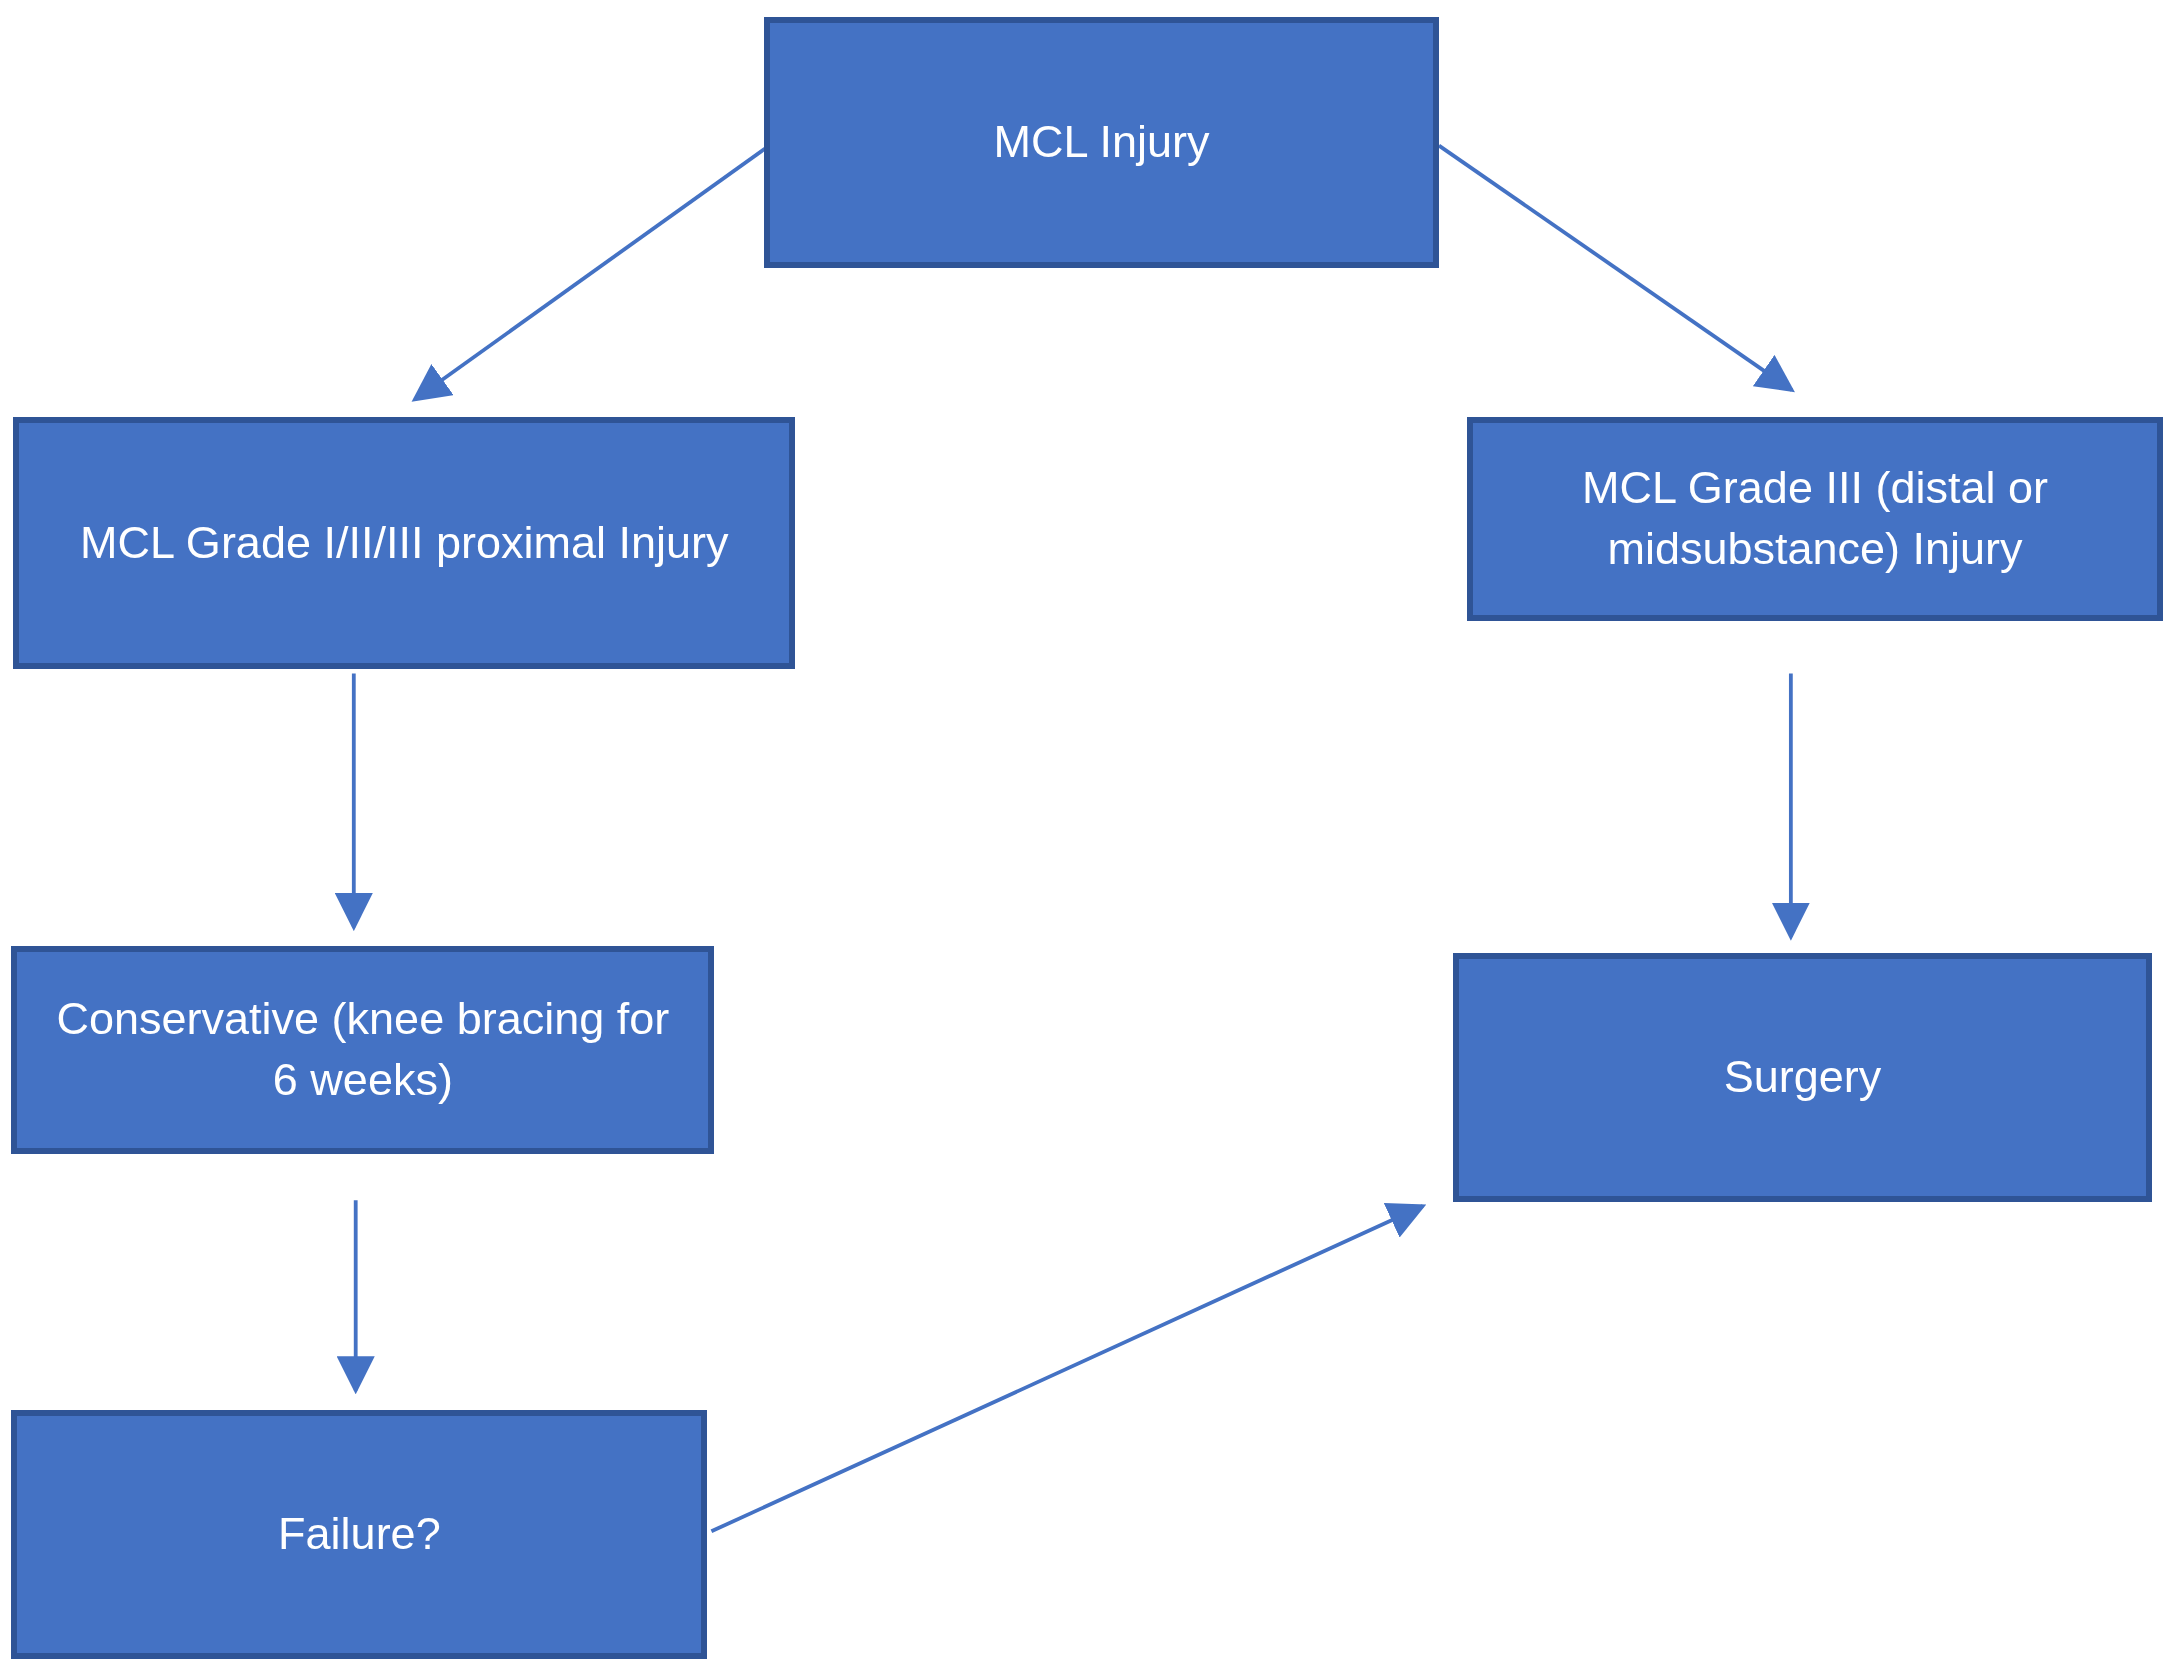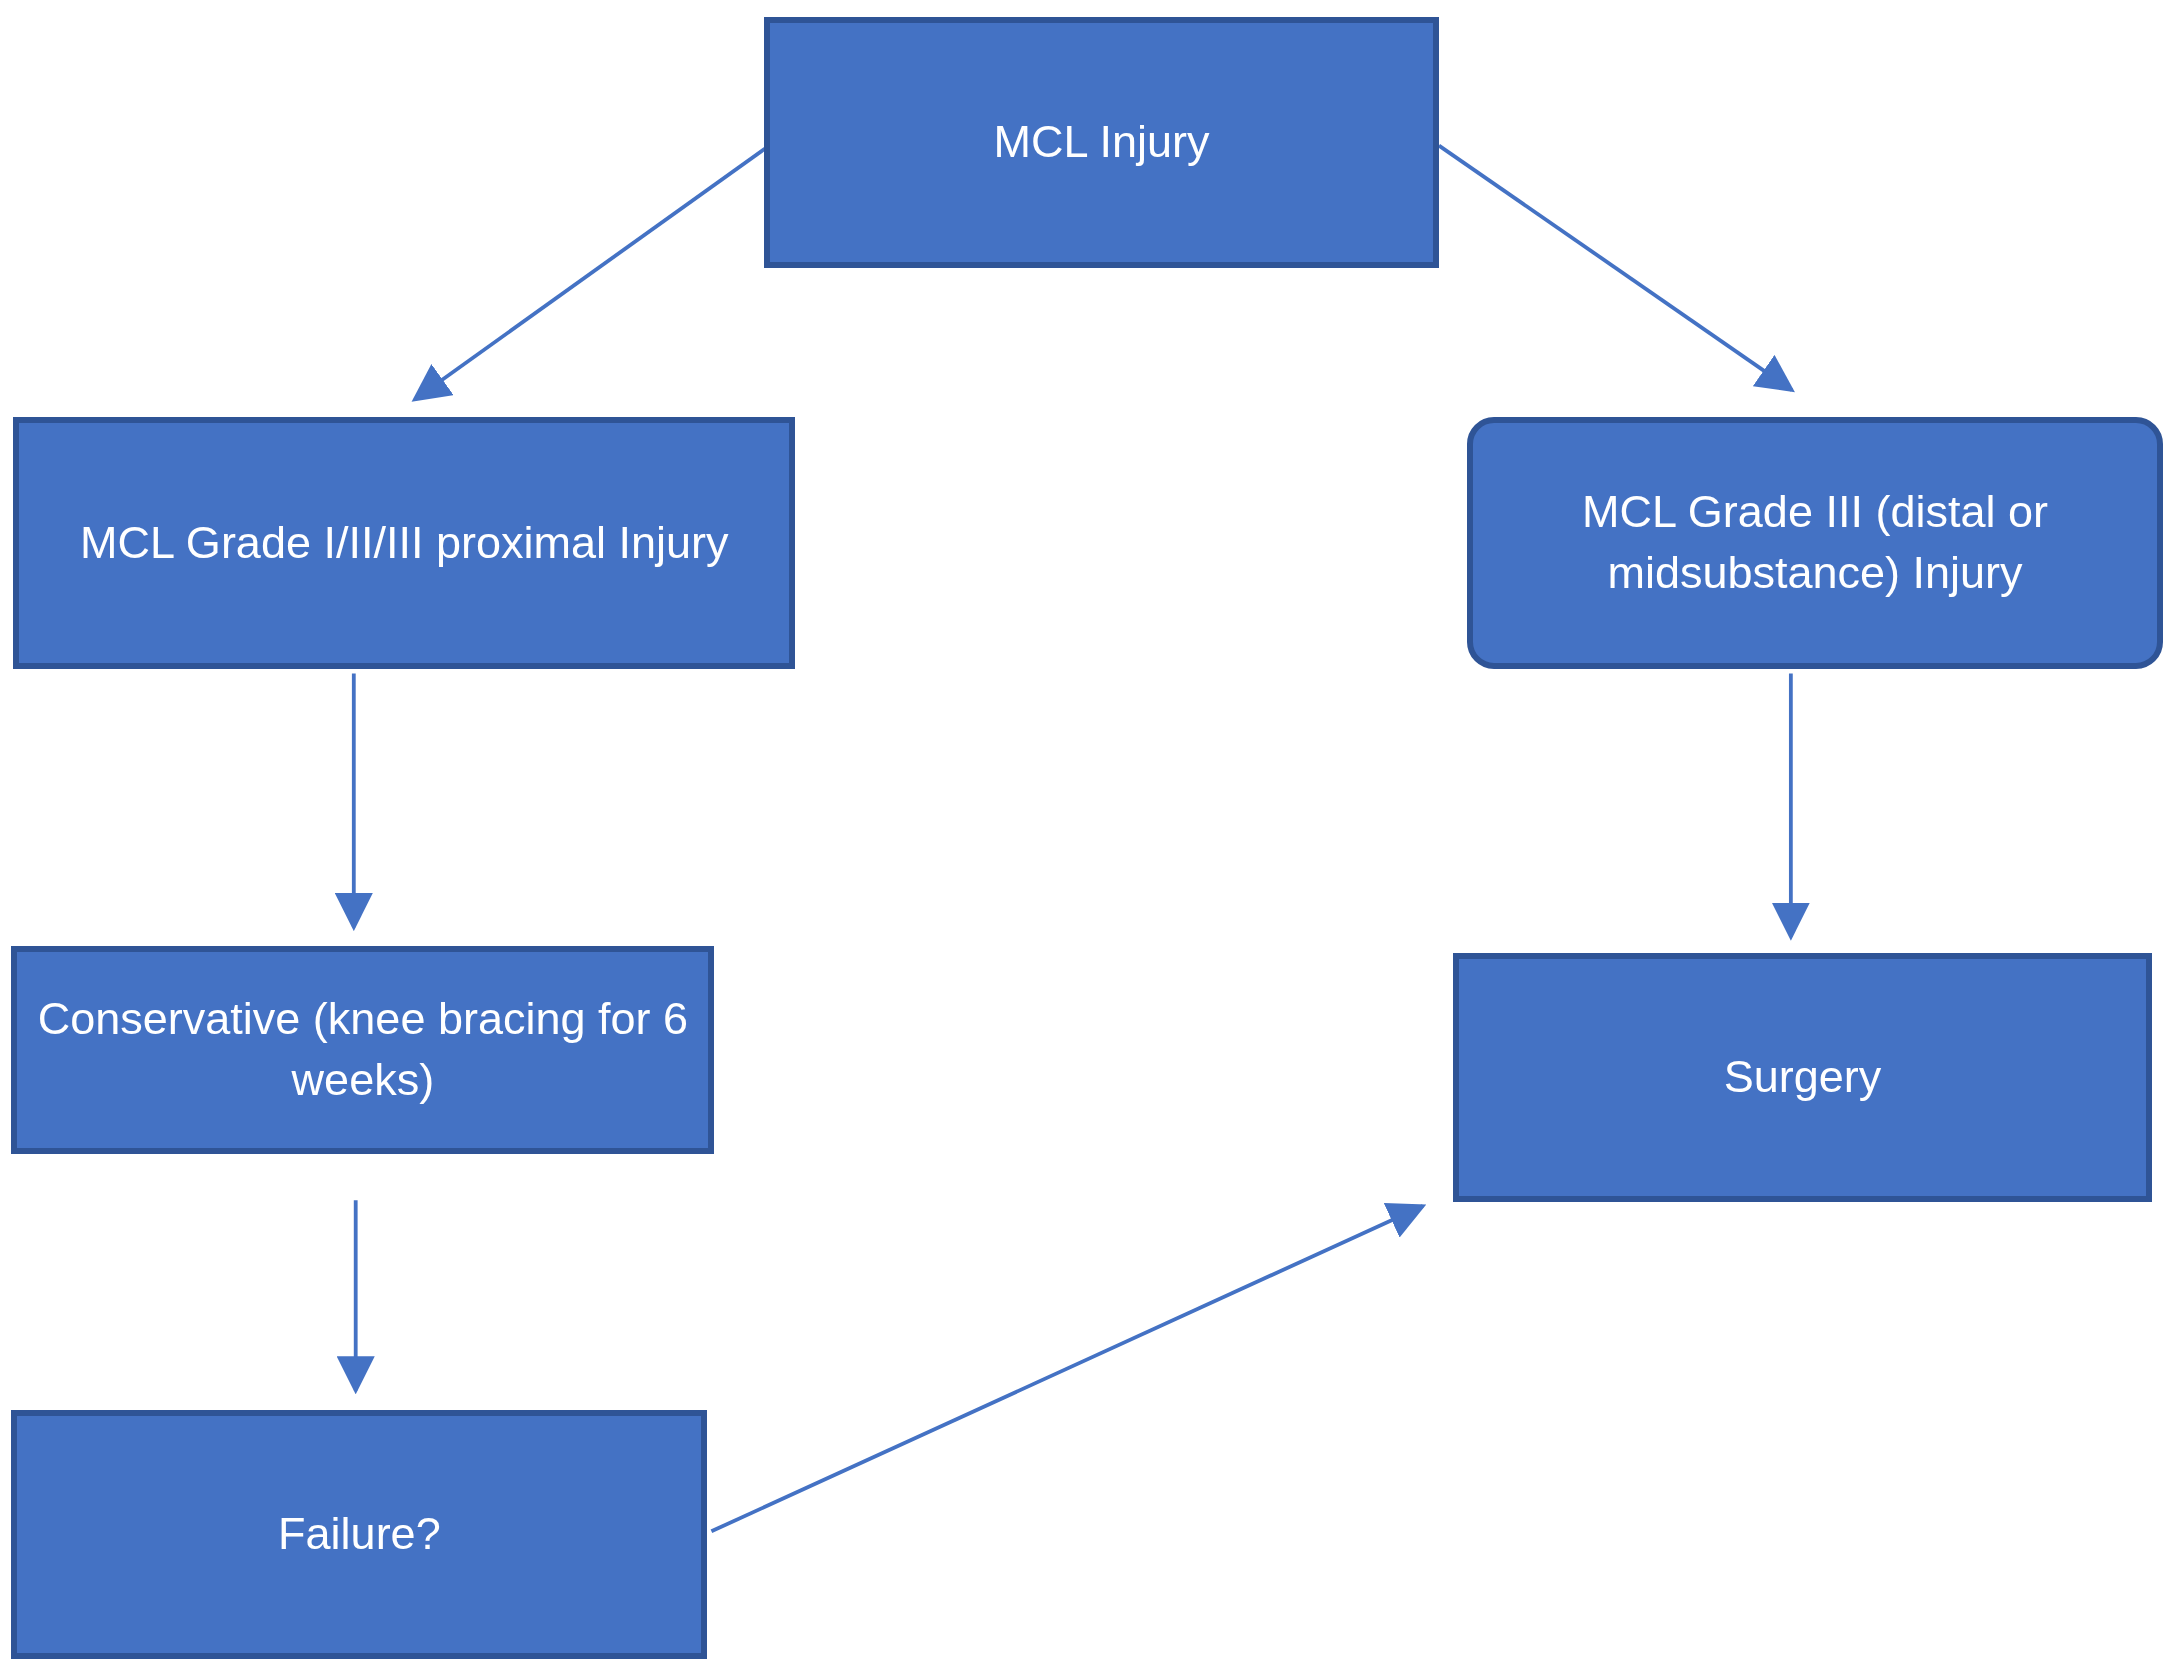--- a/index.html
+++ b/index.html
@@ -22,25 +22,25 @@
     box-sizing:border-box;
     background:var(--node-fill,#4472C4);
     border:6.7px solid var(--node-border,#2F5496);
     color:var(--text-color,#FFFFFF);
     display:flex;
     align-items:center;
     justify-content:center;
     text-align:center;
     font-size:45px;
     line-height:1.35;
-    padding:0 11px;
+    padding:0 30px;
   }
   #node-mcl-injury  {left:764px;  top:17px;   width:675px; height:251px;}
   #node-proximal    {left:13.3px;   top:417px;  width:782px; height:252px;}
-  #node-grade3      {left:1467px; top:417px;  width:696px; height:252px;border-radius:27px;}
+  #node-grade3      {left:1467px; top:417px;  width:696px; height:204px;}
   #node-conservative{left:11.4px;   top:946px;  width:703px; height:208px;}
   #node-surgery     {left:1453px; top:953px; width:699px; height:249px;}
   #node-failure     {left:11.4px;   top:1410px; width:696px; height:249px;}
   #edges{
     position:absolute;
     left:0; top:0;
     width:2177px;
     height:1674px;
     pointer-events:none;
   }

